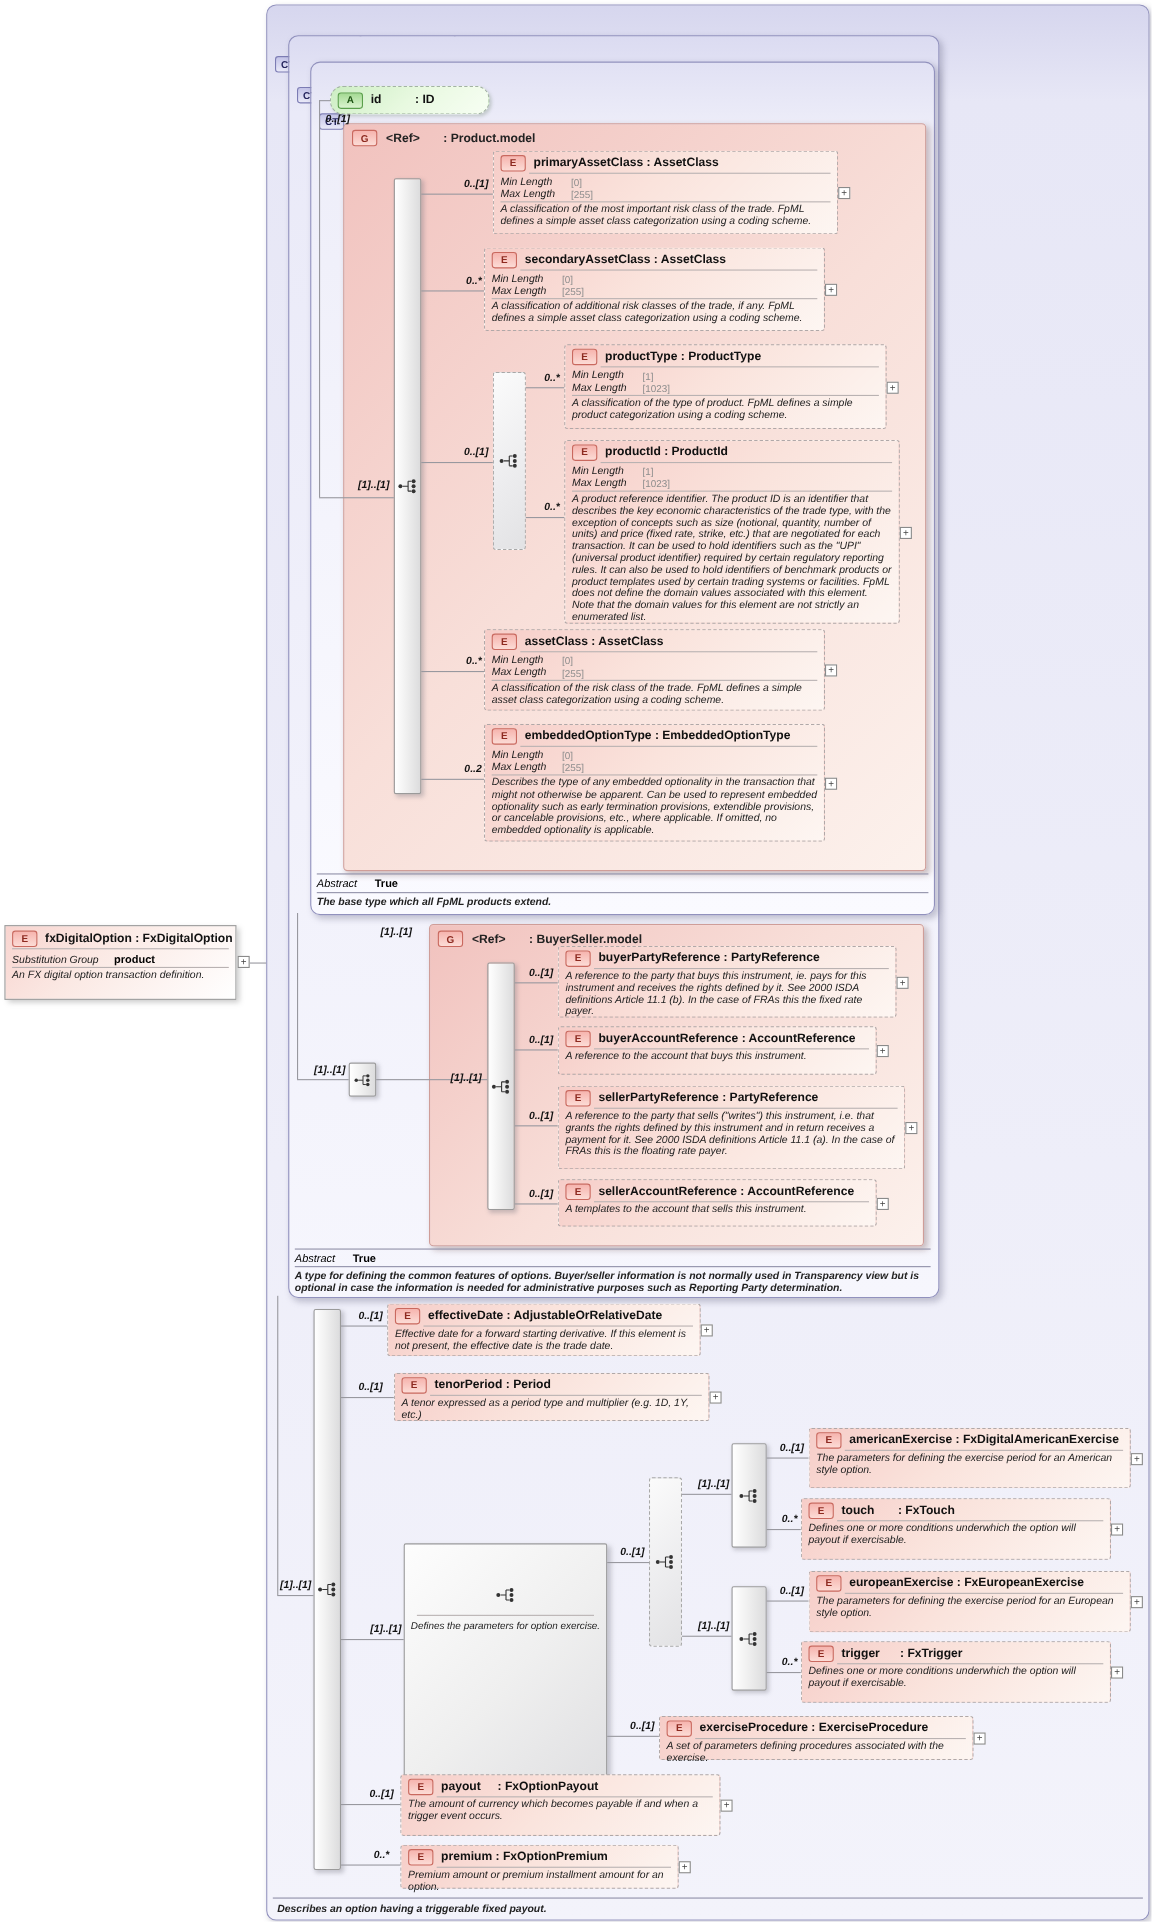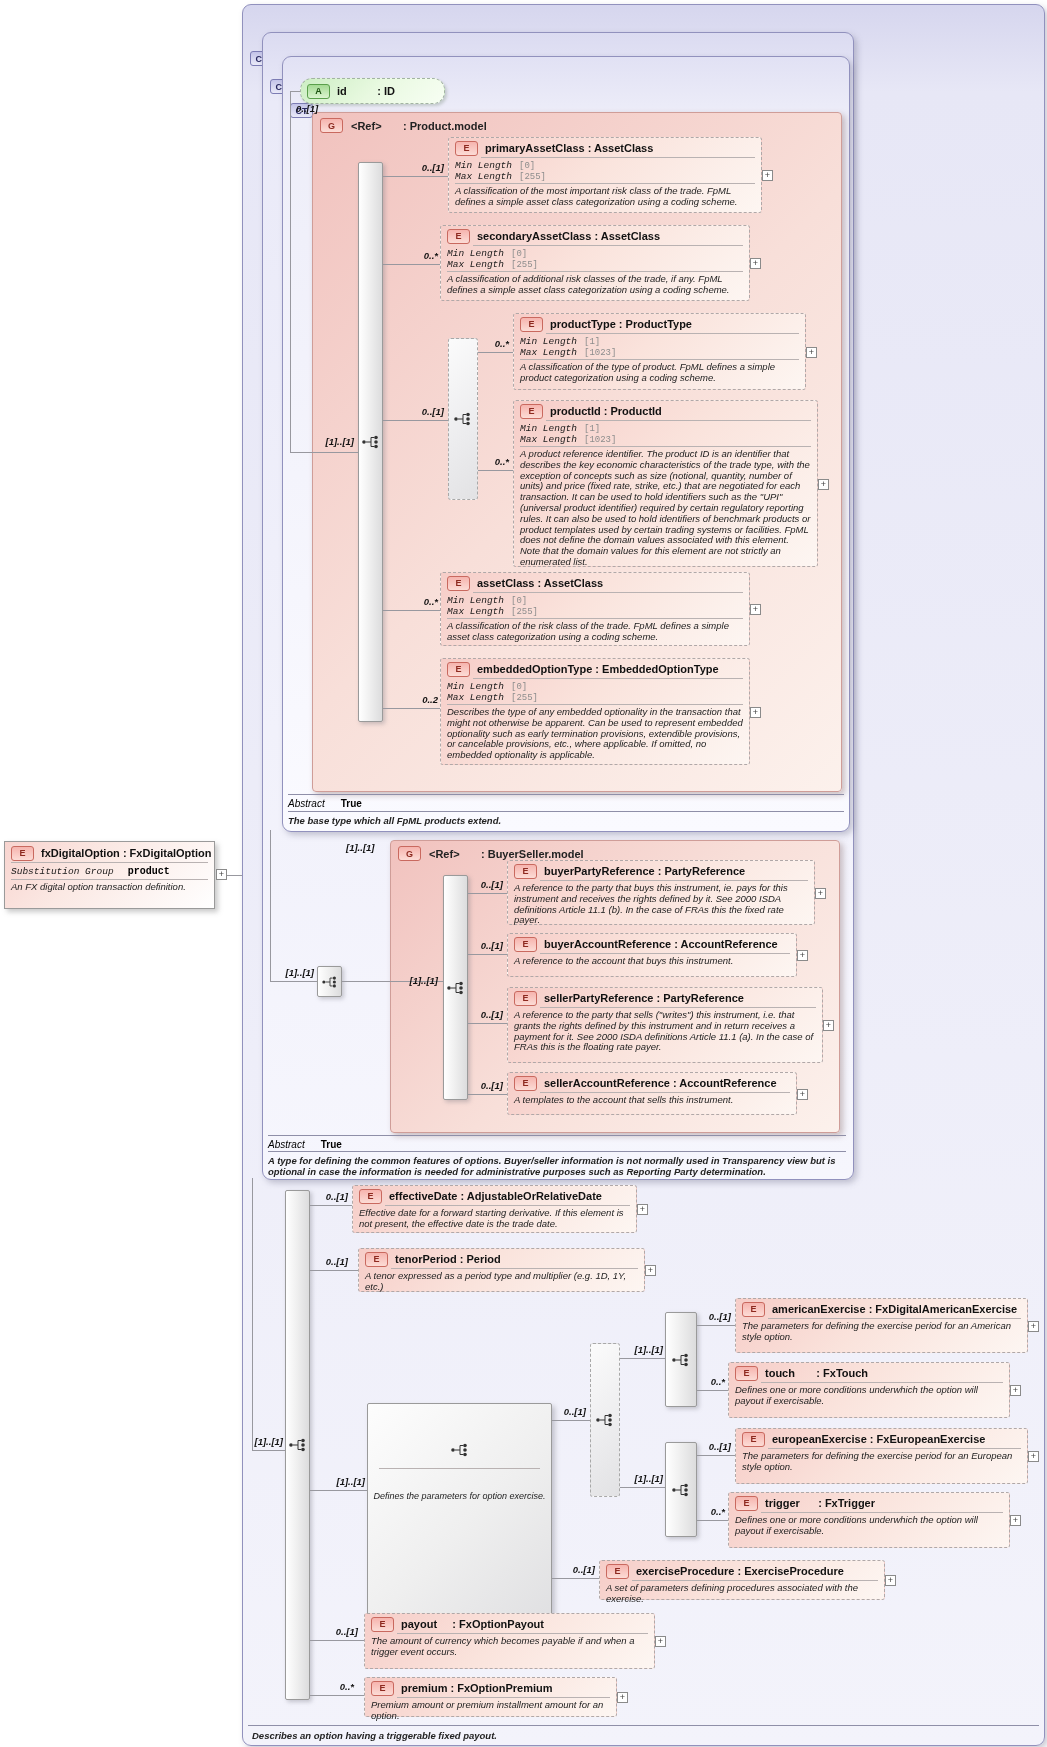--- a/index.html
+++ b/index.html
@@ -33,21 +33,21 @@
   .g-title{font-weight:bold;font-size:11px;color:#222;white-space:pre;}
 
   
   .el{position:absolute;border:1px dashed #b0a8a8;border-radius:3px;box-sizing:border-box;
       background:linear-gradient(135deg,#f6cdc8 0%,#fae3dc 45%,#fdf6f2 100%);
       padding:2px 6px 2px 6px;}
   .el-head{display:flex;align-items:center;gap:7px;height:16px;}
   .el-title{font-weight:bold;font-size:11px;color:#111;white-space:pre;}
   .sep{border-top:1px solid #b9b2b2;margin:1px 0 2px 0;}
   .sep.ind{margin-left:26px;}
-  .facet{display:flex;font-size:9.5px;height:11px;align-items:center;font-family:Liberation Mono, monospace;}
+  .facet{display:flex;font-size:9.5px;height:11px;align-items:flex-end;}
   .fl{font-style:italic;color:#1a1a1a;width:64px;flex:none;}
   .fv{color:#8d8d8d;font-size:9px;}
   .desc{font-style:italic;font-size:9.5px;line-height:10.8px;color:#222;margin-top:2px;}
   .subval{font-weight:bold;font-size:10px;margin-left:14px;}
 
   
   .idbox{position:absolute;border:1px dashed #a3b3a3;border-radius:12px;box-sizing:border-box;
          background:linear-gradient(135deg,#cdeec4 0%,#e8f9e0 50%,#f7fef3 100%);
          padding:4px 6px;box-shadow:2px 2px 3px rgba(110,130,110,.3);}
 
@@ -61,21 +61,21 @@
        background:linear-gradient(90deg,#ffffff 0%,#f0f0f0 45%,#dcdcdd 100%);
        box-shadow:2px 2px 4px rgba(110,110,120,.35);display:flex;align-items:center;justify-content:center;}
   .choice{position:absolute;width:30px;box-sizing:border-box;border:1px dashed #a8a8a8;border-radius:3px;
        background:linear-gradient(135deg,#fbfbfb 0%,#ececee 60%,#e2e2e4 100%);
        display:flex;align-items:center;justify-content:center;}
   .bigbox{position:absolute;box-sizing:border-box;border:1px solid #9a9a9a;border-radius:2px;
        background:linear-gradient(135deg,#fdfdfd 0%,#efefef 55%,#e0e0e2 100%);
        box-shadow:3px 3px 5px rgba(110,110,120,.35);
        display:flex;flex-direction:column;align-items:center;padding-top:38px;}
   .bigbox .sep{width:88%;align-self:center;margin-top:10px;}
-  .bigcap{font-style:italic;font-size:9px;color:#222;margin-top:20px;text-align:left;padding:0 3px;}
+  .bigcap{font-style:italic;font-size:9px;color:#222;margin-top:2px;text-align:left;padding:0 3px;}
 
   
   .hl,.vl{position:absolute;background:#98989f;}
   .hl{height:1px;}.vl{width:1px;}
   .fsep{position:absolute;height:1px;background:#8f8fa8;}
   .occ{position:absolute;font-size:9.5px;font-style:italic;font-weight:bold;color:#111;white-space:nowrap;}
   .occ.r{text-align:right;}
   .exp{position:absolute;right:-12px;top:50%;margin-top:-5px;width:9px;height:9px;background:#fff;
        border:1px solid #8a8a8a;font-size:9px;line-height:8px;text-align:center;color:#444;z-index:6;}
   .exp::before{content:"+";}

